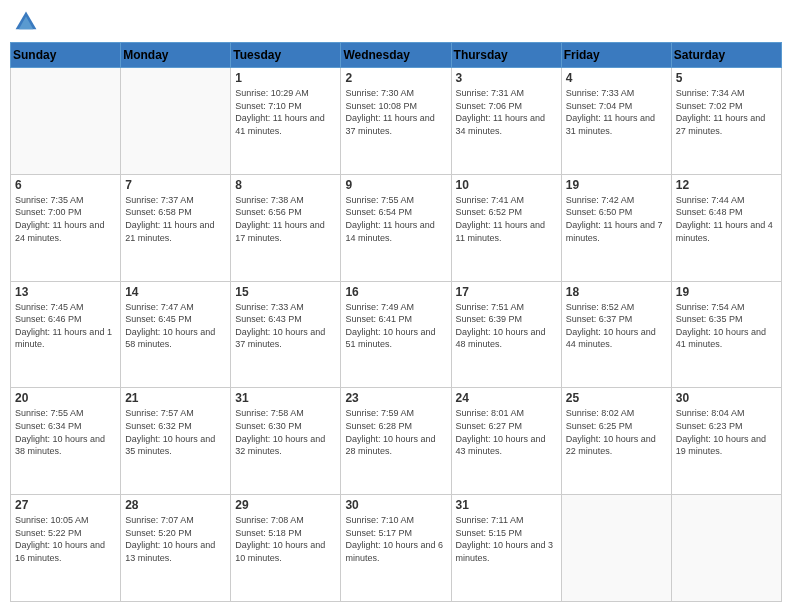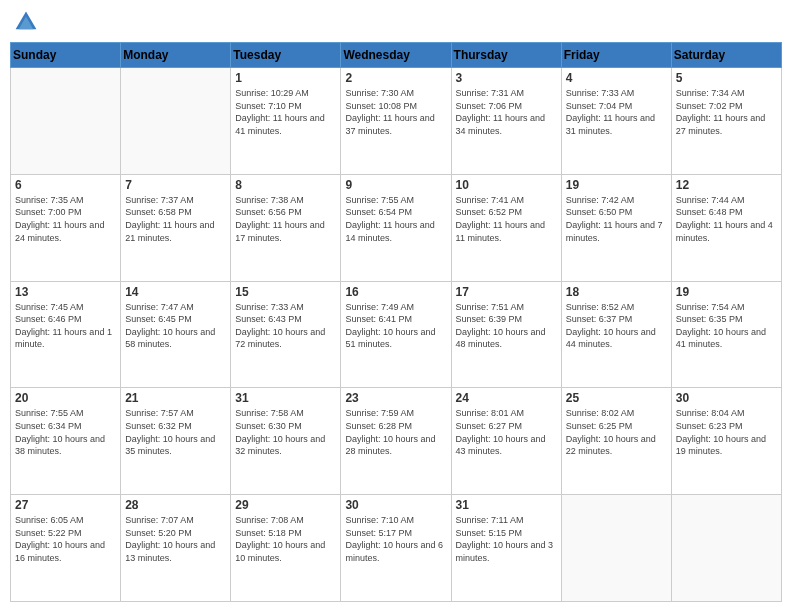--- a/index.html
+++ b/index.html
@@ -219,21 +219,21 @@
           <td>
             <span class="day-number">14</span>
             <div class="day-info">Sunrise: 7:47 AM</div>
             <div class="day-info">Sunset: 6:45 PM</div>
             <div class="day-info">Daylight: 10 hours and 58 minutes.</div>
           </td>
           <td>
             <span class="day-number">15</span>
             <div class="day-info">Sunrise: 7:33 AM</div>
             <div class="day-info">Sunset: 6:43 PM</div>
-            <div class="day-info">Daylight: 10 hours and 72 minutes.</div>
+            <div class="day-info">Daylight: 10 hours and 37 minutes.</div>
           </td>
           <td>
             <span class="day-number">16</span>
             <div class="day-info">Sunrise: 7:49 AM</div>
             <div class="day-info">Sunset: 6:41 PM</div>
             <div class="day-info">Daylight: 10 hours and 51 minutes.</div>
           </td>
           <td>
             <span class="day-number">17</span>
             <div class="day-info">Sunrise: 7:51 AM</div>
@@ -293,21 +293,21 @@
           <td>
             <span class="day-number">30</span>
             <div class="day-info">Sunrise: 8:04 AM</div>
             <div class="day-info">Sunset: 6:23 PM</div>
             <div class="day-info">Daylight: 10 hours and 19 minutes.</div>
           </td>
         </tr>
         <tr>
           <td>
             <span class="day-number">27</span>
-            <div class="day-info">Sunrise: 6:05 AM</div>
+            <div class="day-info">Sunrise: 10:05 AM</div>
             <div class="day-info">Sunset: 5:22 PM</div>
             <div class="day-info">Daylight: 10 hours and 16 minutes.</div>
           </td>
           <td>
             <span class="day-number">28</span>
             <div class="day-info">Sunrise: 7:07 AM</div>
             <div class="day-info">Sunset: 5:20 PM</div>
             <div class="day-info">Daylight: 10 hours and 13 minutes.</div>
           </td>
           <td>

